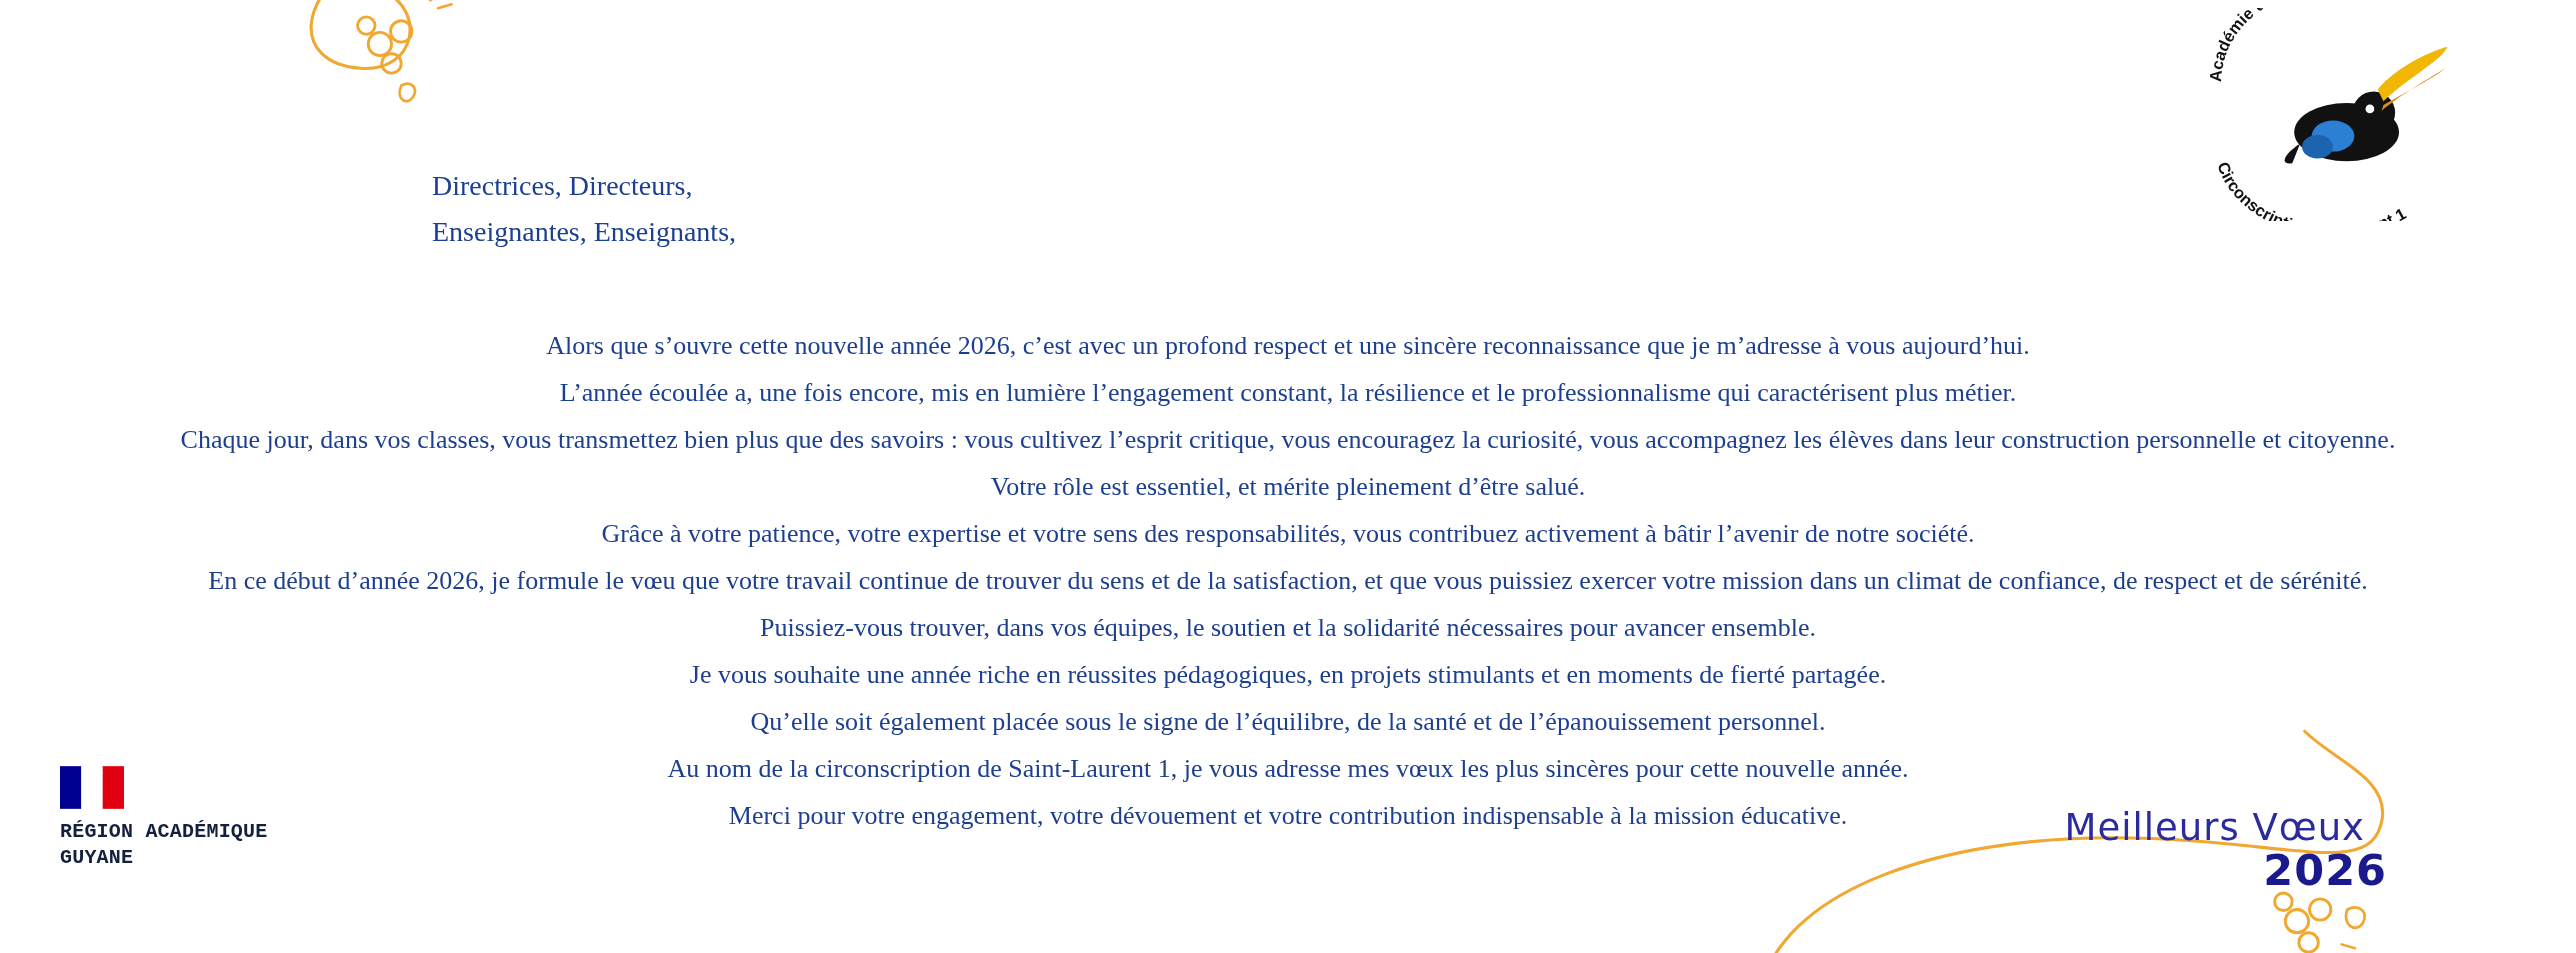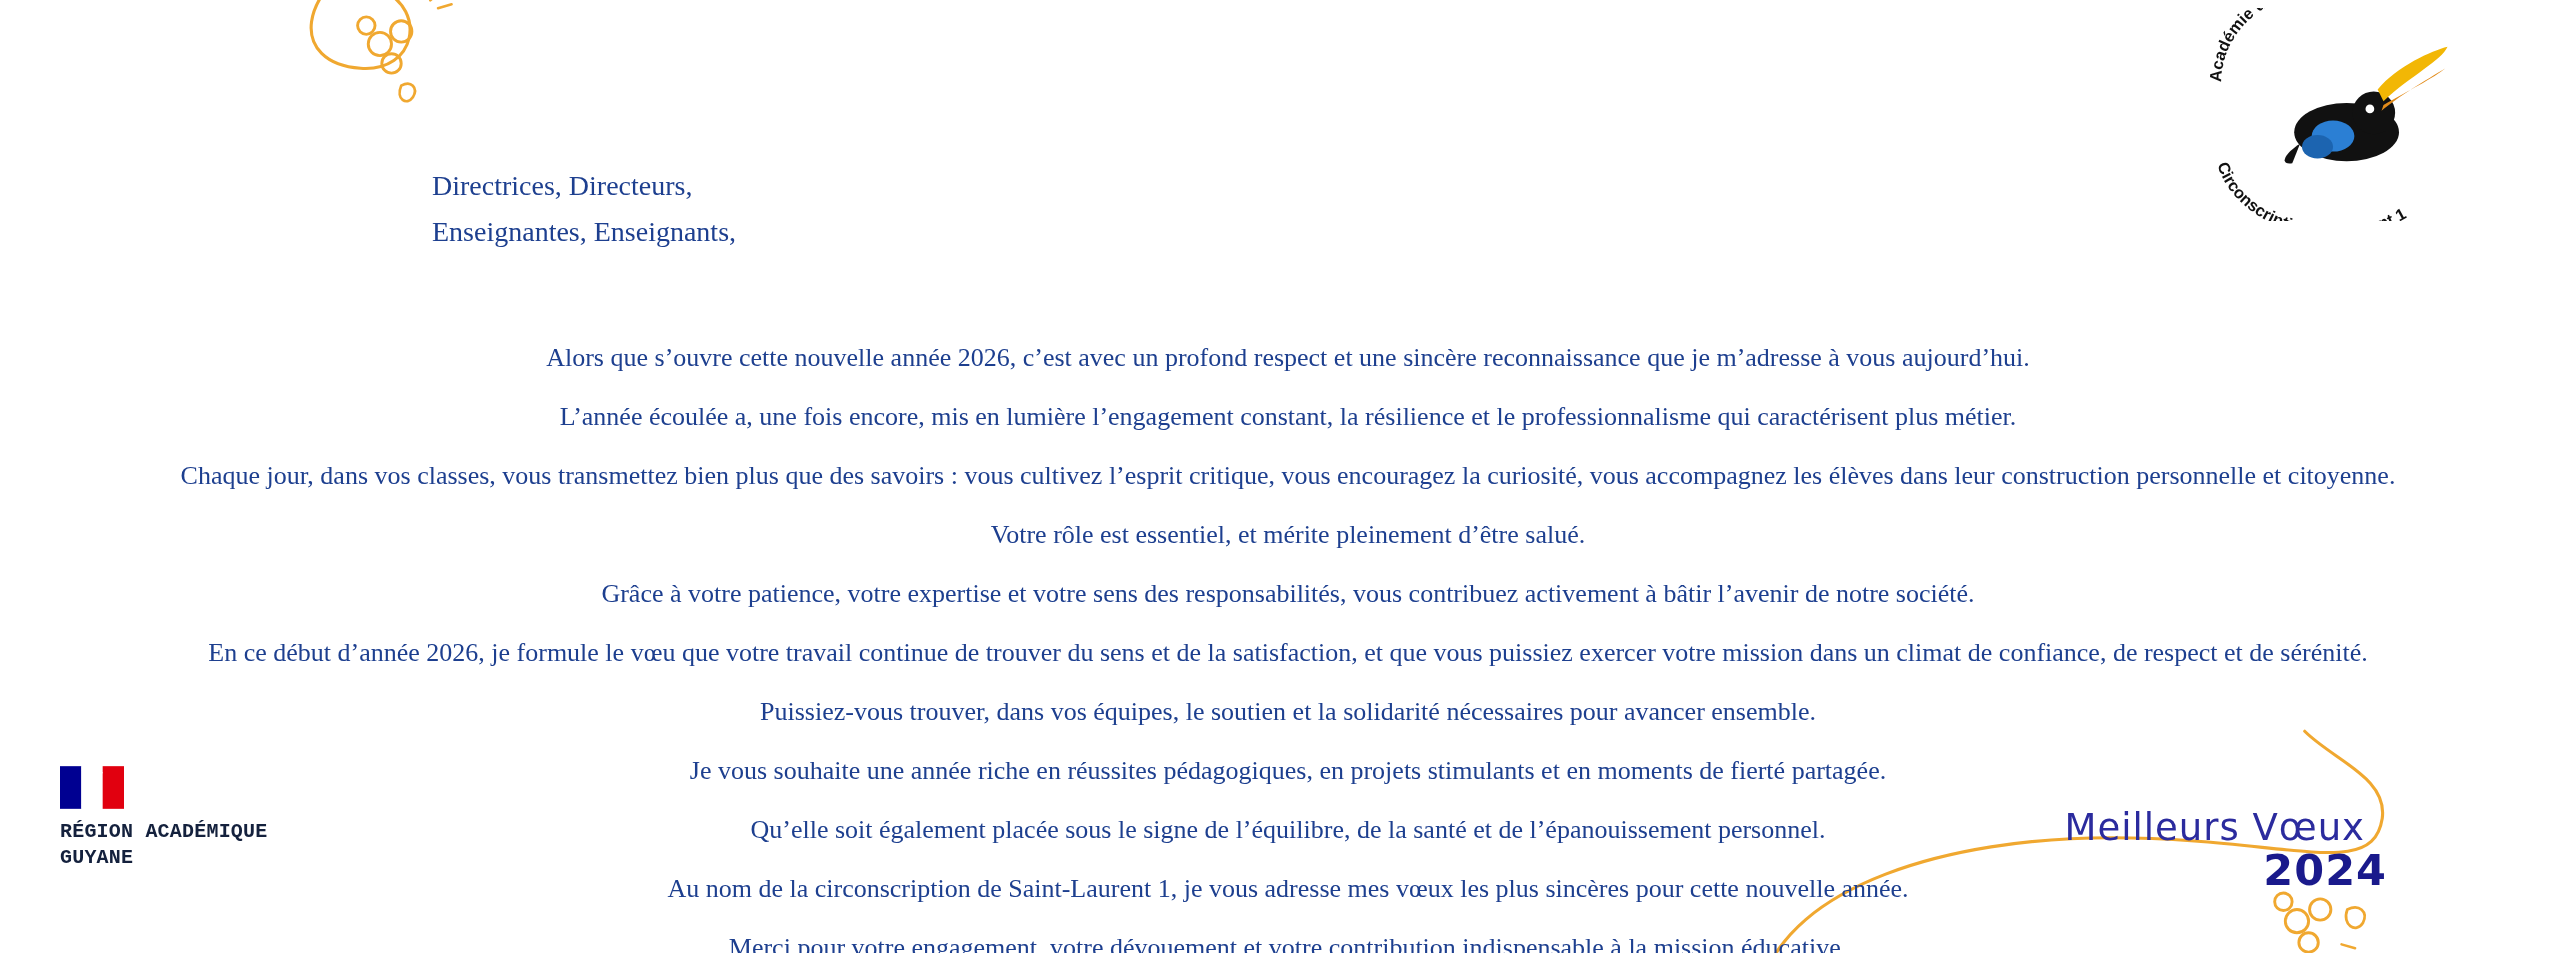--- a/index.html
+++ b/index.html
@@ -66,21 +66,21 @@
     position: absolute;
     left: 0;
     right: 0;
     top: 320px;
     text-align: center;
     color: #1d3f8f;
     font-size: 26px;
     line-height: 43px;
   }
   .body-text p {
-    margin: 16px;
+    margin: 4px;
     white-space: nowrap;
   }
   .body-text p.spaced-before {
     margin-top: 35px;
   }
 
   
   .gov-logo {
     position: absolute;
     left: 60px;
@@ -224,16 +224,16 @@
       <rect x="44" y="0" width="22" height="44" fill="#e1000f"></rect>
       <path d="M22 4 C 30 10, 30 34, 22 40 C 34 36, 40 20, 44 6 Z" fill="#ffffff"></path>
     </svg>
     <div class="gov-name">
       <div>RÉGION ACADÉMIQUE</div>
       <div>GUYANE</div>
     </div>
   </div>
 
   <div class="greeting">Meilleurs Vœux</div>
-  <div class="greeting-year">2024</div>
+  <div class="greeting-year">2026</div>
 
 </div>
 
 
 </body></html>

